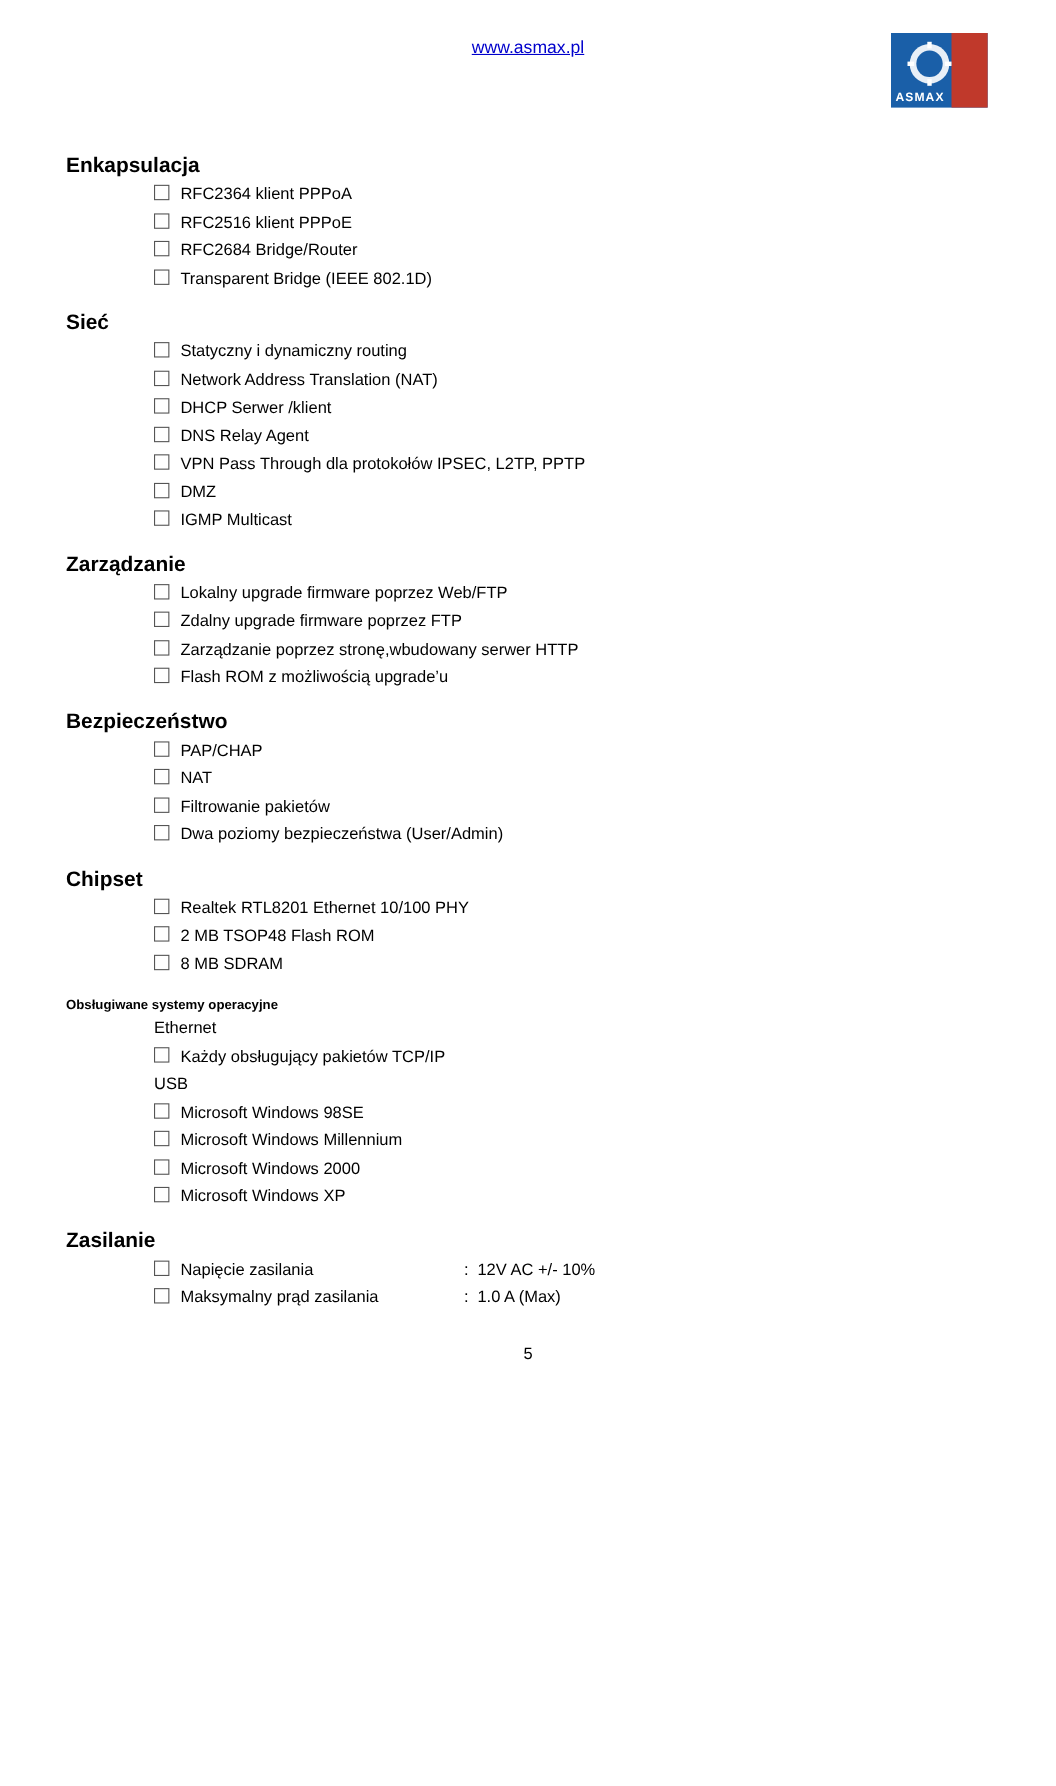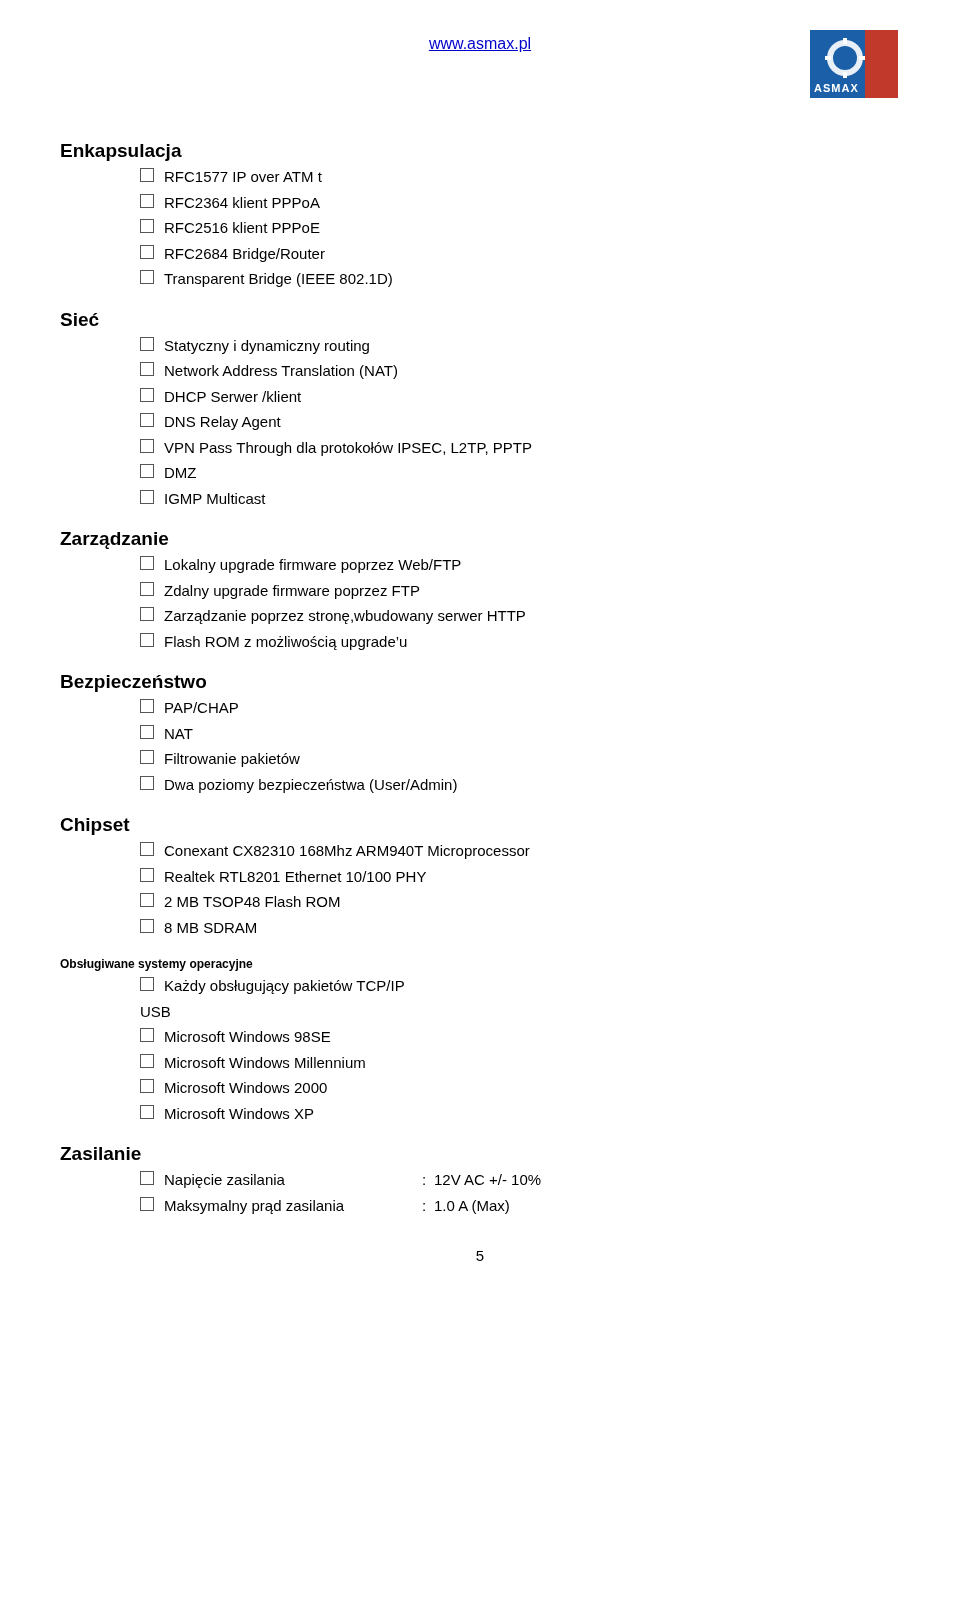--- a/index.html
+++ b/index.html
@@ -145,24 +145,20 @@
         <text x="4" y="62" font-family="Arial" font-size="11" font-weight="bold" fill="white" letter-spacing="1">ASMAX</text>
       </svg>
     </div>
   </div>
 
   <div class="section">
     <div class="section-title">Enkapsulacja</div>
     <ul class="bullet-list">
       <li>
           <span class="checkbox"></span>
-          <span>RFC1577 IP over ATM t</span>
-        </li>
-      <li>
-          <span class="checkbox"></span>
           <span>RFC2364 klient PPPoA</span>
         </li>
       <li>
           <span class="checkbox"></span>
           <span>RFC2516 klient PPPoE</span>
         </li>
       <li>
           <span class="checkbox"></span>
           <span>RFC2684 Bridge/Router</span>
         </li>
@@ -249,40 +245,37 @@
           <span>Dwa poziomy bezpieczeństwa (User/Admin)</span>
         </li>
     </ul>
   </div>
 
   <div class="section">
     <div class="section-title">Chipset</div>
     <ul class="bullet-list">
       <li>
           <span class="checkbox"></span>
-          <span>Conexant CX82310 168Mhz ARM940T Microprocessor</span>
-        </li>
-      <li>
-          <span class="checkbox"></span>
           <span>Realtek RTL8201 Ethernet 10/100 PHY</span>
         </li>
       <li>
           <span class="checkbox"></span>
           <span>2 MB TSOP48 Flash ROM</span>
         </li>
       <li>
           <span class="checkbox"></span>
           <span>8 MB SDRAM</span>
         </li>
     </ul>
   </div>
 
   <div class="section">
     <div class="section-title-bold">Obsługiwane systemy operacyjne</div>
 
+    <div class="plain-text-item">Ethernet</div>
     <ul class="bullet-list">
       <li>
           <span class="checkbox"></span>
           <span>Każdy obsługujący pakietów TCP/IP</span>
         </li>
     </ul>
 
     <div class="plain-text-item">USB</div>
     <ul class="bullet-list">
       <li>

